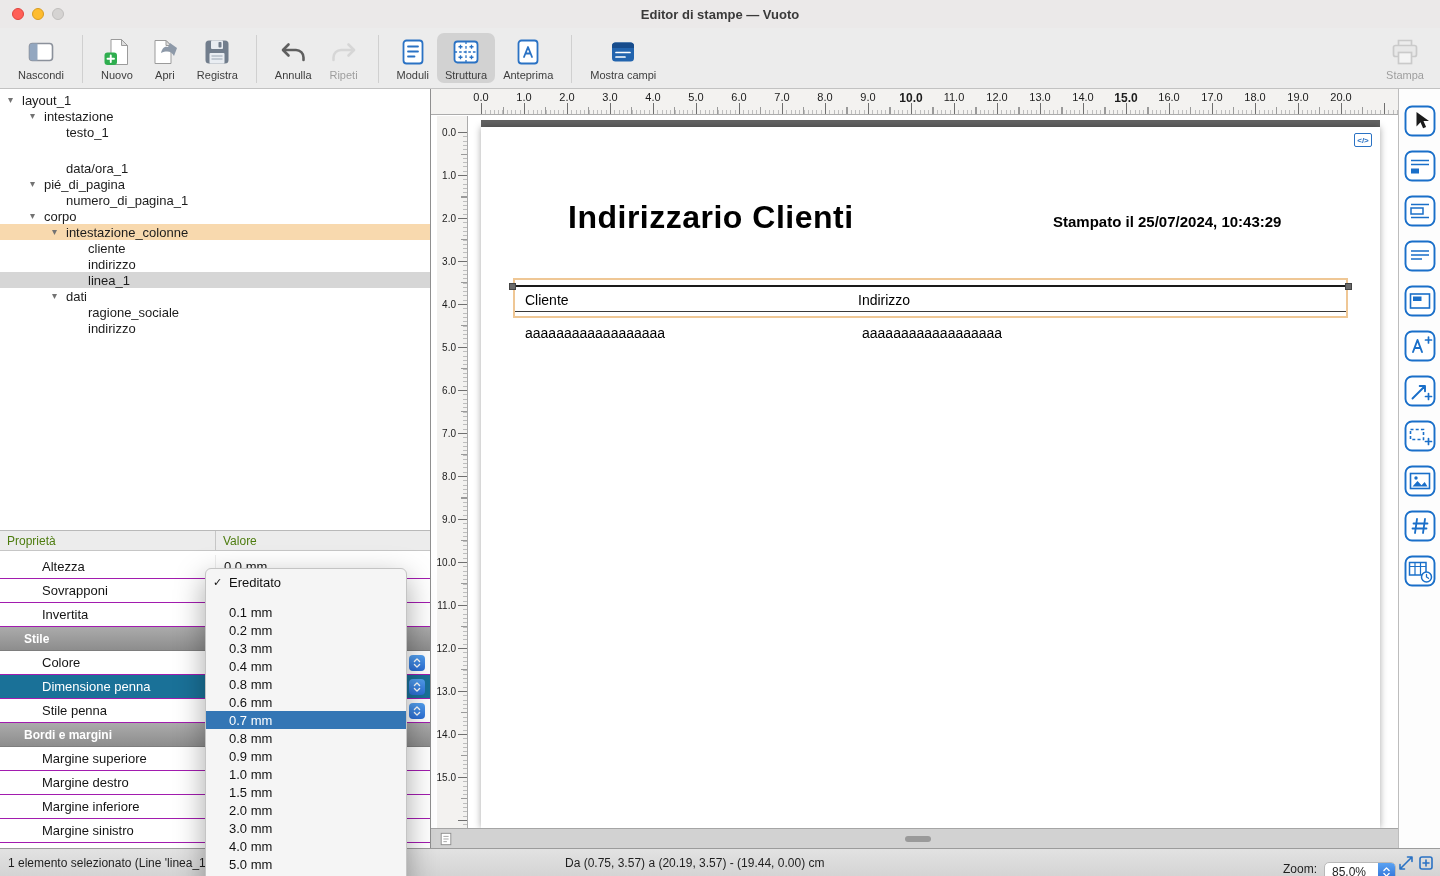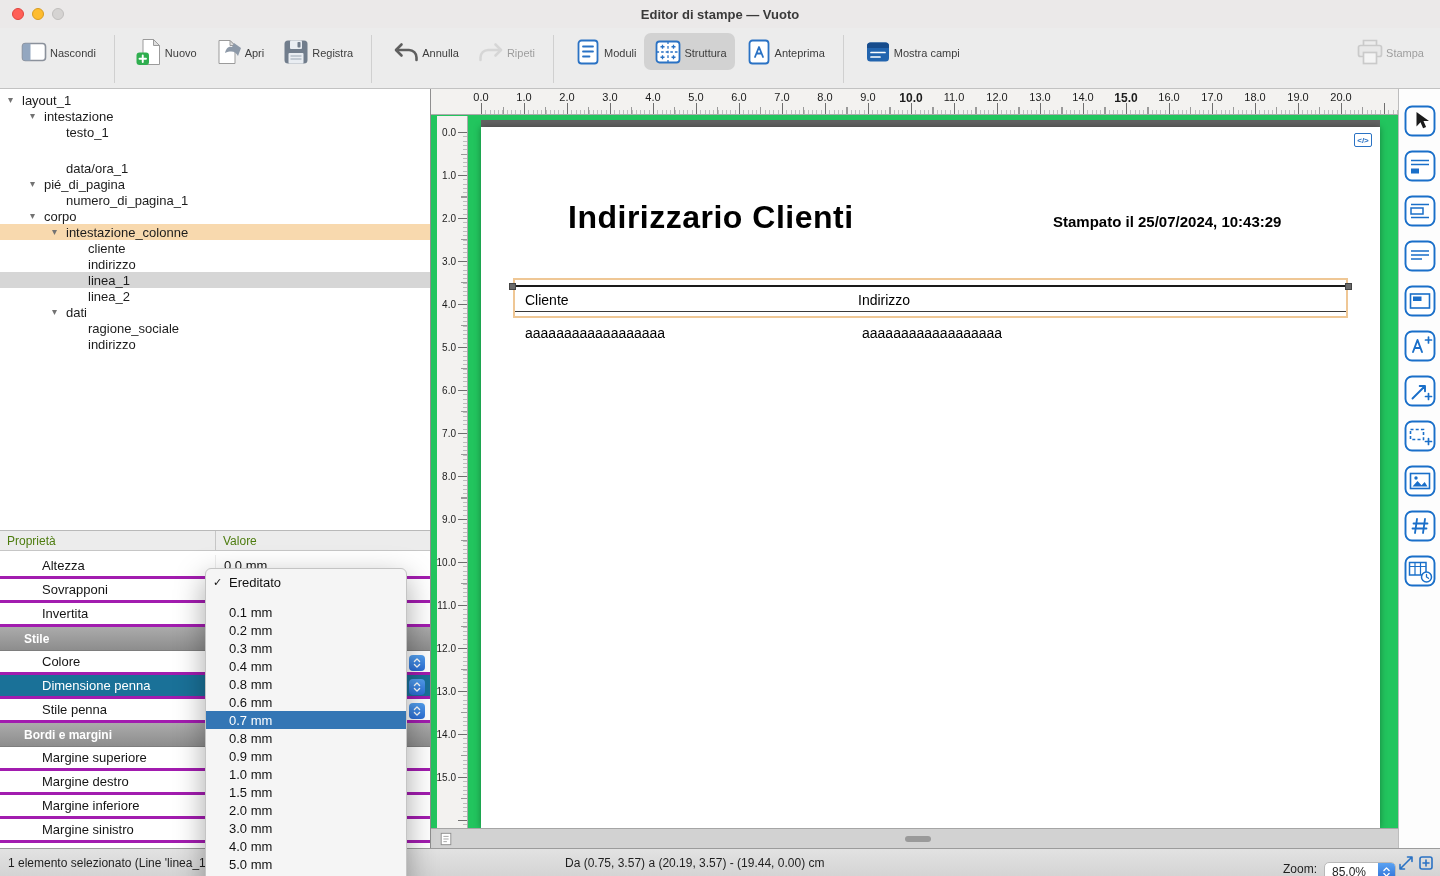--- a/index.html
+++ b/index.html
@@ -11,52 +11,52 @@
 .titlebar{position:absolute;top:0;left:0;right:0;height:28px;background:#ebe9e9;display:flex;align-items:center;justify-content:center}
 .traffic{position:absolute;left:12px;top:8px;display:flex;gap:8px}
 .tl{width:12px;height:12px;border-radius:50%}
 .tl.red{background:#ff5f57;border:1px solid #e0443e}
 .tl.yellow{background:#febc2e;border:1px solid #d89c20}
 .tl.gray{background:#d5d3d2;border:1px solid #c0bebd}
 .title-text{font-size:13px;font-weight:700;color:#3a3a3a}
 
 
 .toolbar{position:absolute;top:28px;left:0;right:0;height:61px;border-bottom:1px solid #c2c2c2;display:flex;align-items:flex-start;padding:5px 8px 0 10px}
-.tb-btn{display:flex;flex-direction:row;align-items:center;padding:3px 8px 2px;border-radius:7px}
+.tb-btn{display:flex;flex-direction:column;align-items:center;padding:3px 8px 2px;border-radius:7px}
 .tb-btn.active{background:#d2d2d2}
 .tb-btn.disabled{opacity:.45}
 .tb-icon{width:32px;height:32px}
 .tb-icon svg{width:32px;height:32px;display:block}
 .tb-label{font-size:11px;color:#3d3d3d;margin-top:1px;white-space:nowrap}
 .tb-sep{width:1px;background:#d0d0d0;height:48px;margin:2px 10px 0}
 .tb-spacer{flex:1}
 
 
 .left-panel{position:absolute;top:89px;left:0;width:431px;bottom:28px;background:#fff;border-right:1px solid #8f8f8f}
 .tree{position:absolute;top:0;left:0;right:0;height:440px;background:#fff;overflow:hidden;padding-top:3px}
 .tree-row{height:16px;display:flex;align-items:center;font-size:13px;color:#1c1c1c;white-space:nowrap}
 .tree-row.hl-orange{background:#f8d9ae}
 .tree-row.hl-sel{background:#d6d6d6}
 .tree-arrow{flex:0 0 14px;font-size:10px;color:#737373;line-height:16px}
 .props{position:absolute;top:441px;left:0;right:0;bottom:0;border-top:1px solid #b9b9b9;background:#fff}
 .props-header{height:20px;background:#ececec;border-bottom:1px solid #c6c6c6;font-size:12px;color:#4d7c0f;display:flex;align-items:center}
 .ph-prop{padding-left:7px;width:215px;flex:0 0 215px}
 .ph-val{padding-left:7px;border-left:1px solid #c6c6c6;flex:1;align-self:stretch;display:flex;align-items:center}
 .prop-rows{position:absolute;top:20px;left:0;right:0;bottom:0;padding-top:4px}
-.prop-row{height:24px;position:relative;border-bottom:3px solid #a21caf;display:flex;align-items:center}
+.prop-row{height:24px;position:relative;border-bottom:1px solid #a21caf;display:flex;align-items:center}
 .prop-label{padding-left:42px;font-size:13px;color:#141414;width:215px;flex:0 0 215px}
 .prop-value{font-size:13px;color:#141414;padding-left:8px;border-left:1px solid #ececec;align-self:stretch;display:flex;align-items:center;flex:1}
 .prop-row.selected{background:#1a7198}
 .prop-row.selected .prop-label{color:#fff}
 .prop-section{height:24px;background:linear-gradient(#ababab,#8d8d8d);color:#fff;font-size:12px;font-weight:700;display:flex;align-items:center;padding-left:24px;border-bottom:1px solid #7e7e7e}
 .prop-popup{position:absolute;right:5px;top:4px;width:16px;height:16px;border-radius:4px;background:linear-gradient(#53a0f0,#2c6fd6);display:flex;align-items:center;justify-content:center}
 .prop-popup svg{width:10px;height:12px}
 
 
-.canvas{position:absolute;top:89px;left:431px;right:42px;bottom:28px;background:#22c55e;overflow:hidden}
+.canvas{position:absolute;top:89px;left:431px;right:42px;bottom:28px;background:#ffffff;overflow:hidden}
 .hruler{position:absolute;top:0;left:0;right:0;height:26px;background:#f3f2f0;border-bottom:1px solid #ababab}
 .hruler-scale{position:absolute;left:50px;top:0;right:0;bottom:0;
  background-image:repeating-linear-gradient(90deg,#6f6f6f 0 1px,transparent 1px 43px),repeating-linear-gradient(90deg,#9a9a9a 0 1px,transparent 1px 21.5px),repeating-linear-gradient(90deg,#bdbdbd 0 1px,transparent 1px 4.3px);
  background-size:100% 11px,100% 7px,100% 4px;background-position:left bottom;background-repeat:no-repeat}
 .hnum{position:absolute;top:2px;transform:translateX(-50%);font-size:11px;color:#1c1c1c}
 .hnum.bold{font-weight:700;font-size:12px}
 .canvas-body{position:absolute;top:27px;left:0;right:0;bottom:20px}
 .vruler{position:absolute;left:6px;top:0;width:31px;bottom:0;background:#f3f2f0;border-right:1px solid #ababab}
 .vruler-scale{position:absolute;top:16px;left:0;right:0;bottom:0;
  background-image:repeating-linear-gradient(180deg,#6f6f6f 0 1px,transparent 1px 43px),repeating-linear-gradient(180deg,#9a9a9a 0 1px,transparent 1px 21.5px),repeating-linear-gradient(180deg,#bdbdbd 0 1px,transparent 1px 4.3px);
@@ -277,24 +277,20 @@
           <span class="tree-label">cliente</span>
         </div>
         <div class="tree-row" style="padding-left: 74px;">
           <span class="tree-arrow"></span>
           <span class="tree-label">indirizzo</span>
         </div>
         <div class="tree-row hl-sel" style="padding-left: 74px; text-align: right;">
           <span class="tree-arrow"></span>
           <span class="tree-label">linea_1</span>
         </div>
-        <div class="tree-row" style="padding-left: 74px;">
-          <span class="tree-arrow"></span>
-          <span class="tree-label">linea_2</span>
-        </div>
         <div class="tree-row" style="padding-left: 52px;">
           <span class="tree-arrow">▾</span>
           <span class="tree-label">dati</span>
         </div>
         <div class="tree-row" style="padding-left: 74px;">
           <span class="tree-arrow"></span>
           <span class="tree-label">ragione_sociale</span>
         </div>
         <div class="tree-row" style="padding-left: 74px;">
           <span class="tree-arrow"></span>

